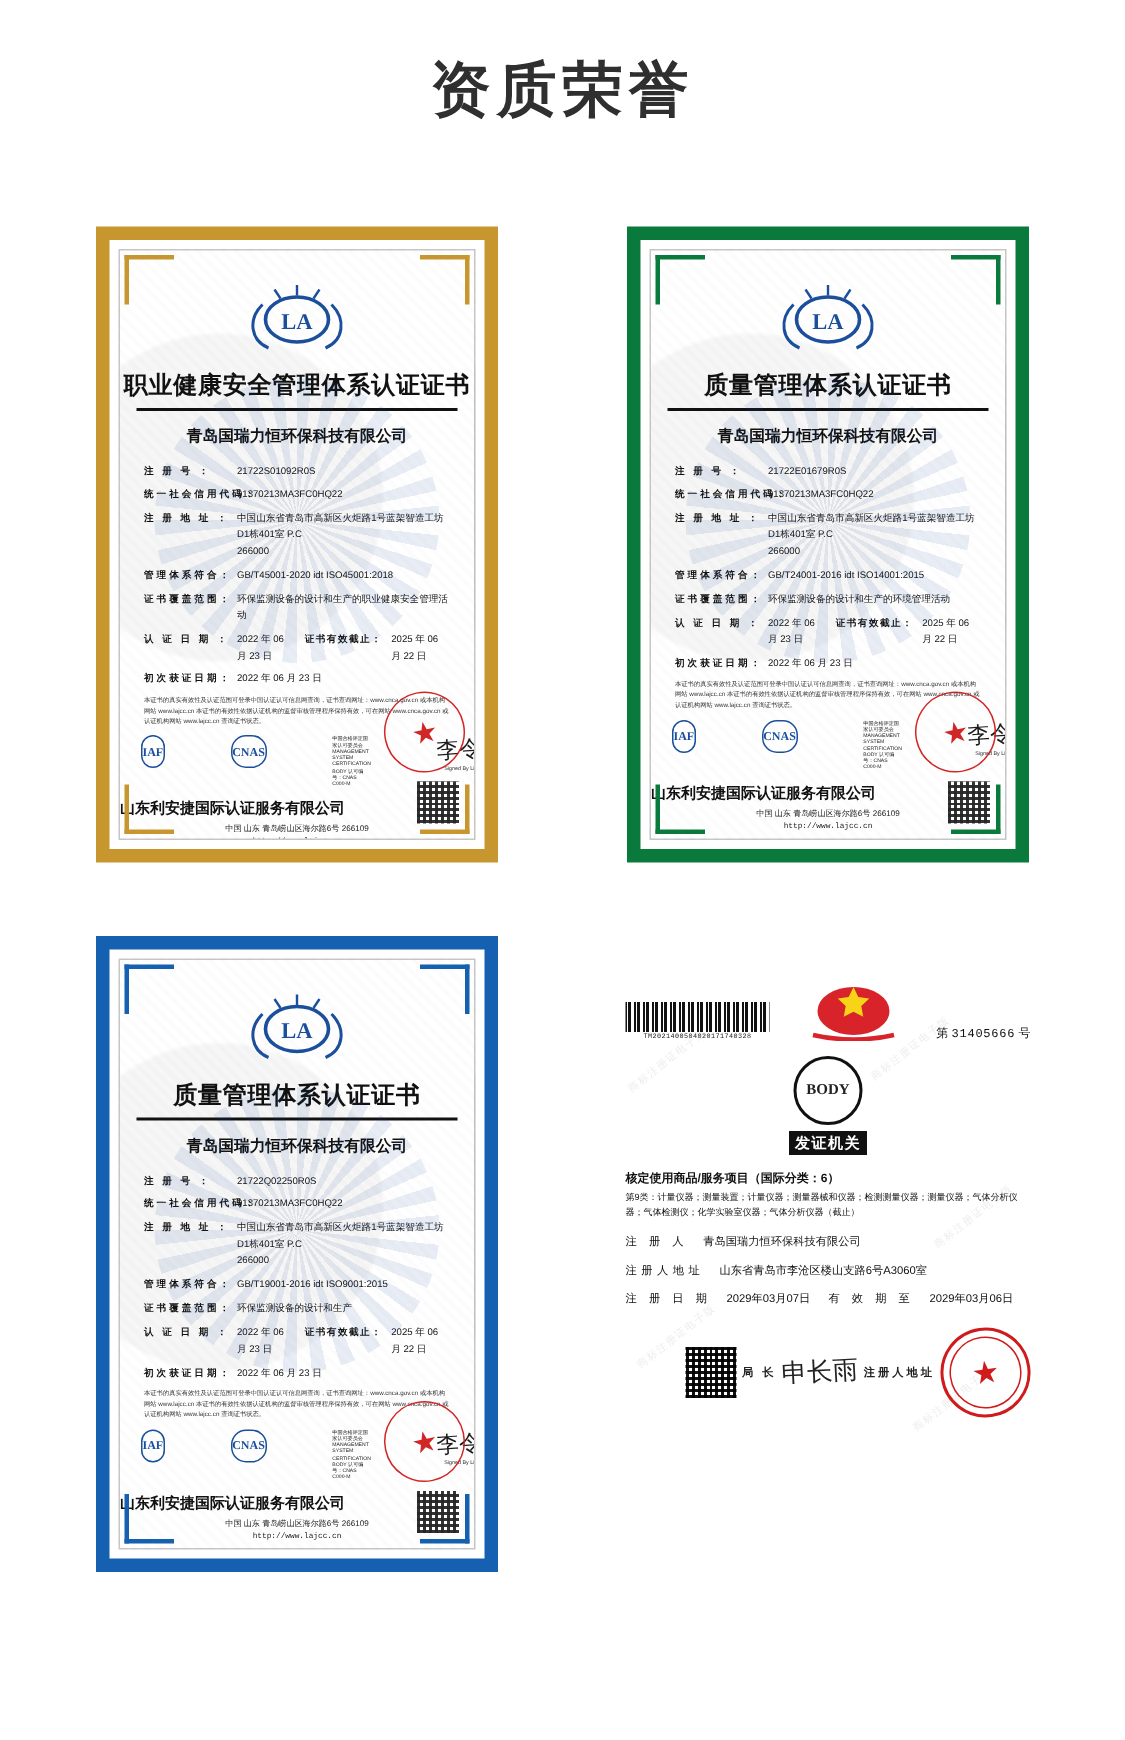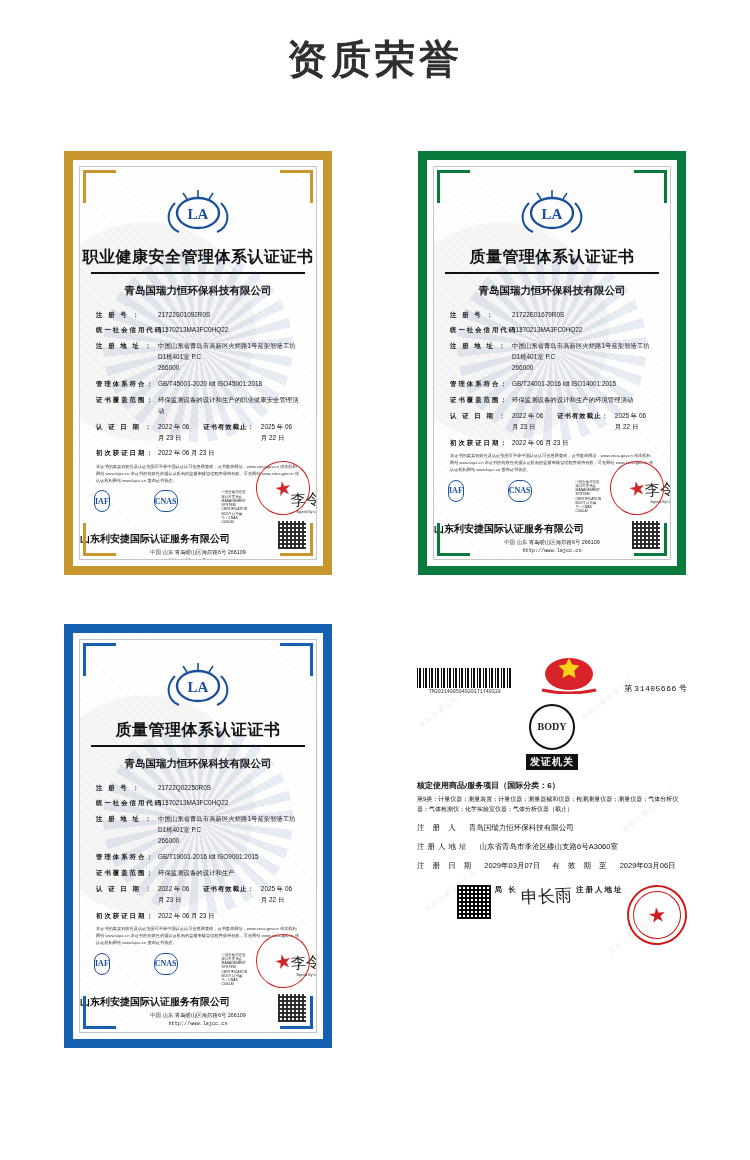--- a/index.html
+++ b/index.html
@@ -328,21 +328,21 @@
   .tm-field {
     margin-top: 9px;
     font-size: 7.5px;
     color: #111;
   }
   .tm-field .k { font-weight: normal; letter-spacing: 3px; margin-right: 8px; }
   .tm-field .v { font-weight: normal; }
   .tm-bottom {
     margin-top: 14px;
     display: flex;
-    align-items: flex-start;
+    align-items: center;
     justify-content: space-between;
     padding-left: 40px;
   }
   .tm-qr {
     width: 34px; height: 34px;
     background:
       repeating-linear-gradient(0deg, #111 0 2px, #fff 2px 4px),
       repeating-linear-gradient(90deg, #111 0 2px, #fff 2px 4px);
     background-blend-mode: multiply;
   }

